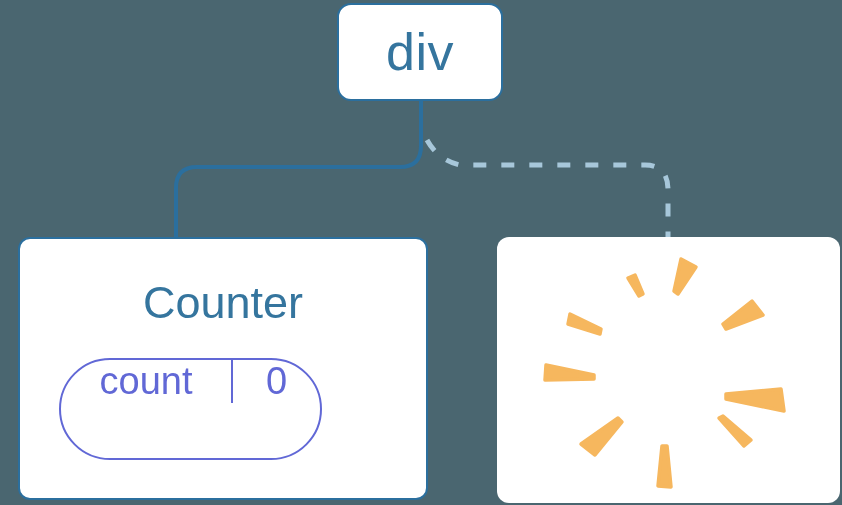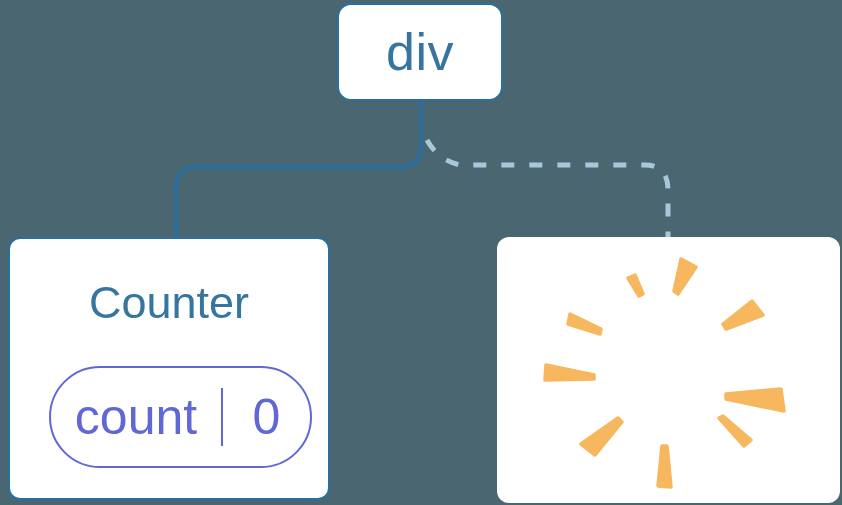--- a/index.html
+++ b/index.html
@@ -55,45 +55,44 @@
     font-size: 52px;
     font-weight: 500;
     letter-spacing: 0.5px;
   }
   .card {
     position: absolute;
     background: var(--card_bg);
     border-radius: 12px;
   }
   .card-counter {
-    left: 8px; top: 237px;
-    width: 322px; height: 263px;
+    left: 18px; top: 237px;
+    width: 410px; height: 263px;
     border: 2px solid var(--line_solid);
   }
   .card-counter .title {
     position: absolute;
     top: 38px; left: 0;
     width: 100%;
     text-align: center;
     color: var(--text_blue);
     font-size: 45px;
     font-weight: 500;
   }
   .state-pill {
     position: absolute;
     left: 39px; top: 119px;
     width: 263px; height: 102px;
     border: 2px solid var(--pill);
     border-radius: 52px;
     display: flex;
-    align-items: center;
+    align-items: flex-start;
     overflow: hidden;
     color: var(--pill);
-    font-size: 50px;
-    margin-top: 8px;
+    font-size: 38px;
   }
   .state-pill .key {
     width: 172px;
     display: flex;
     align-items: center;
     justify-content: center;
     border-right: 2px solid var(--pill);
   }
   .state-pill .value {
     flex: 1;

